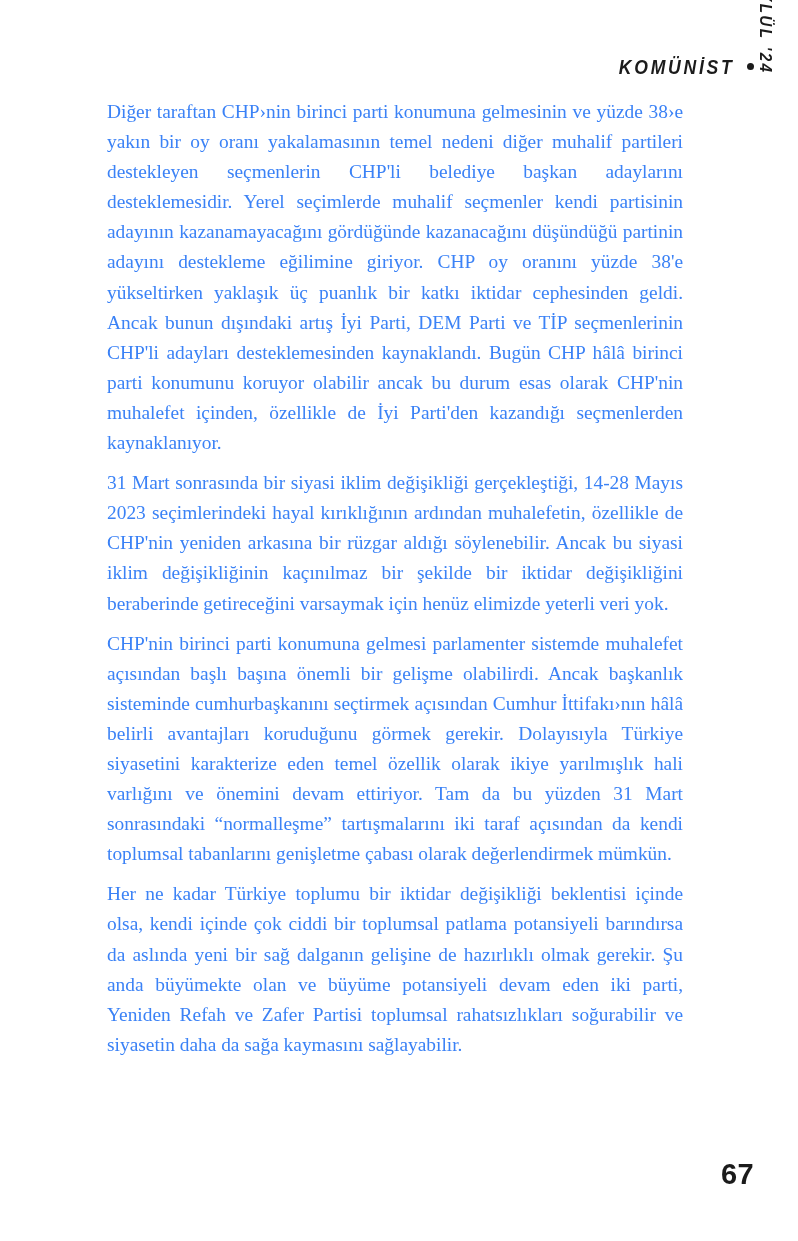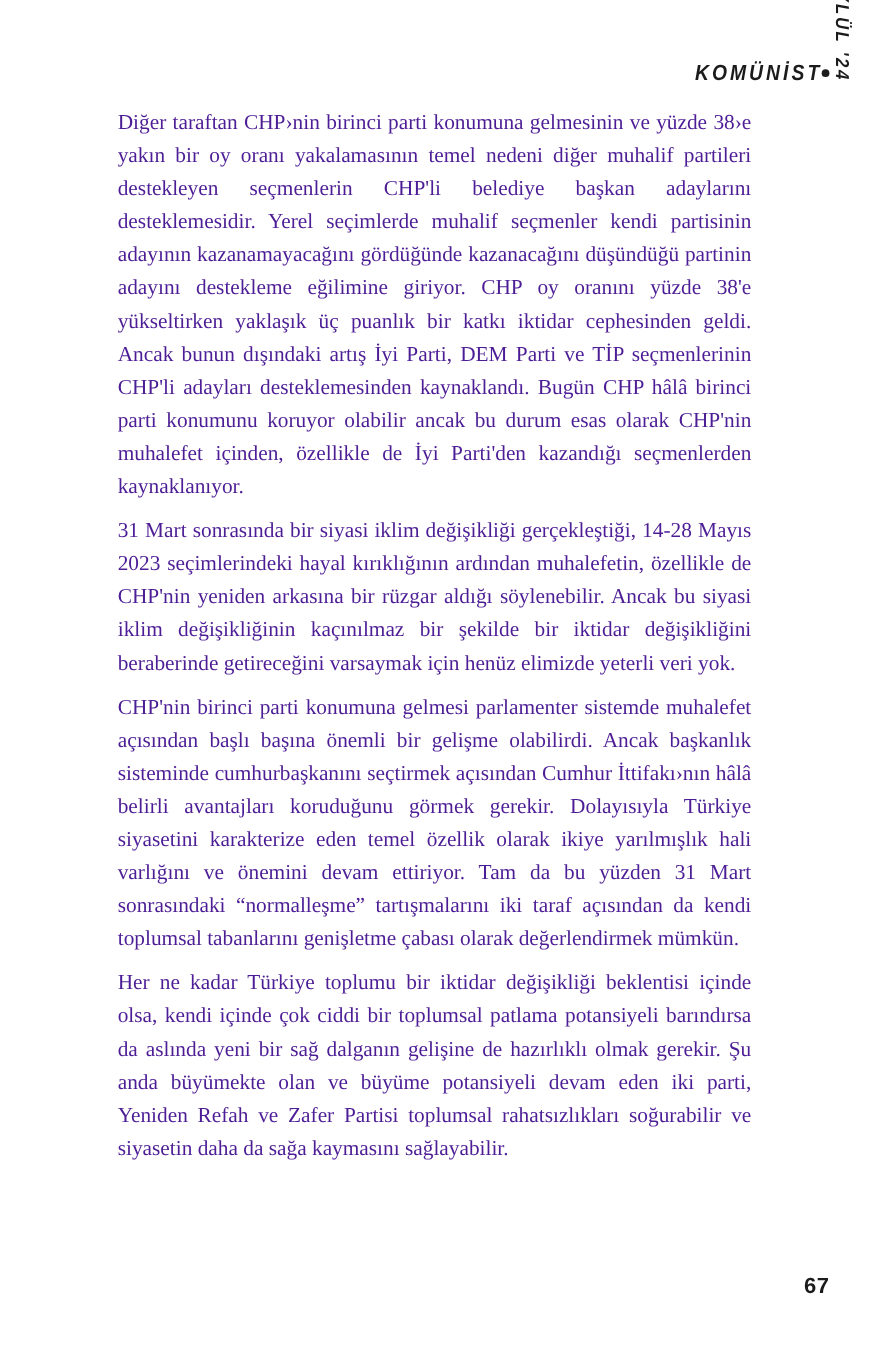--- a/index.html
+++ b/index.html
@@ -18,20 +18,21 @@
     color: #1b1b1b;
   }
 
   
   .running-head {
     position: absolute;
     top: 56px;
     right: 44px;
     display: flex;
     align-items: center;
+    gap: 13px;
   }
 
   .running-head-title {
     font-family: "Liberation Sans", "DejaVu Sans", sans-serif;
     font-weight: 700;
     font-style: italic;
     font-size: 20px;
     letter-spacing: 3.1px;
     color: #1b1b1b;
     transform: scaleX(0.88);
@@ -78,35 +79,35 @@
     width: 576px;
   }
 
   .body-paragraph {
     margin: 0 0 10px 0;
     font-size: 19.4px;
     line-height: 30.1px;
     text-align: justify;
     text-justify: inter-word;
     hyphens: none;
-    color: #4c1d95;
+    color: #3b82f6;
   }
 
   .body-paragraph:last-child {
     margin-bottom: 16px;
   }
 
   
   .folio {
     position: absolute;
     right: 44px;
     top: 1158px;
     font-family: "Liberation Sans", "DejaVu Sans", sans-serif;
     font-weight: 700;
-    font-size: 20px;
+    font-size: 29px;
     letter-spacing: 0.4px;
     color: #1b1b1b;
     text-align: right;
   }
 </style>
 </head>
 <body>
 
 <div class="page">
 

